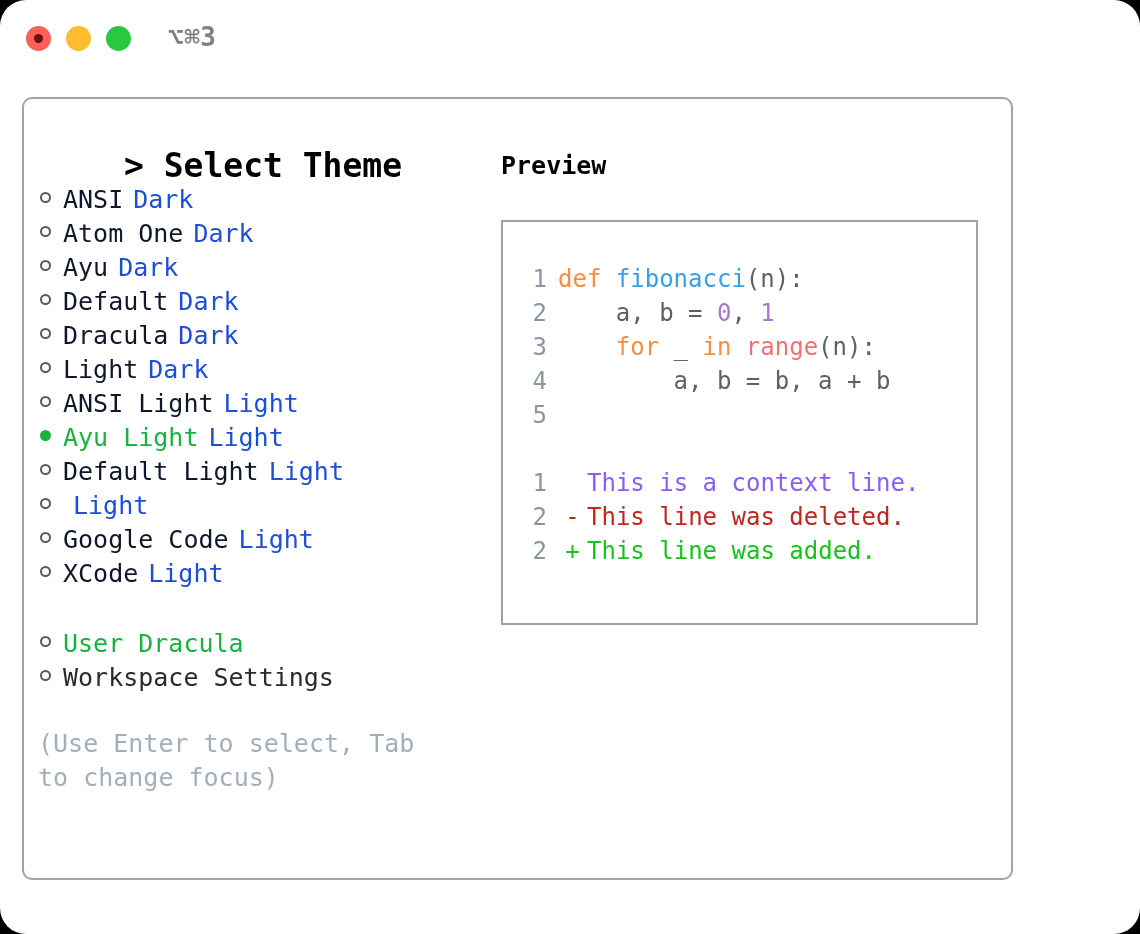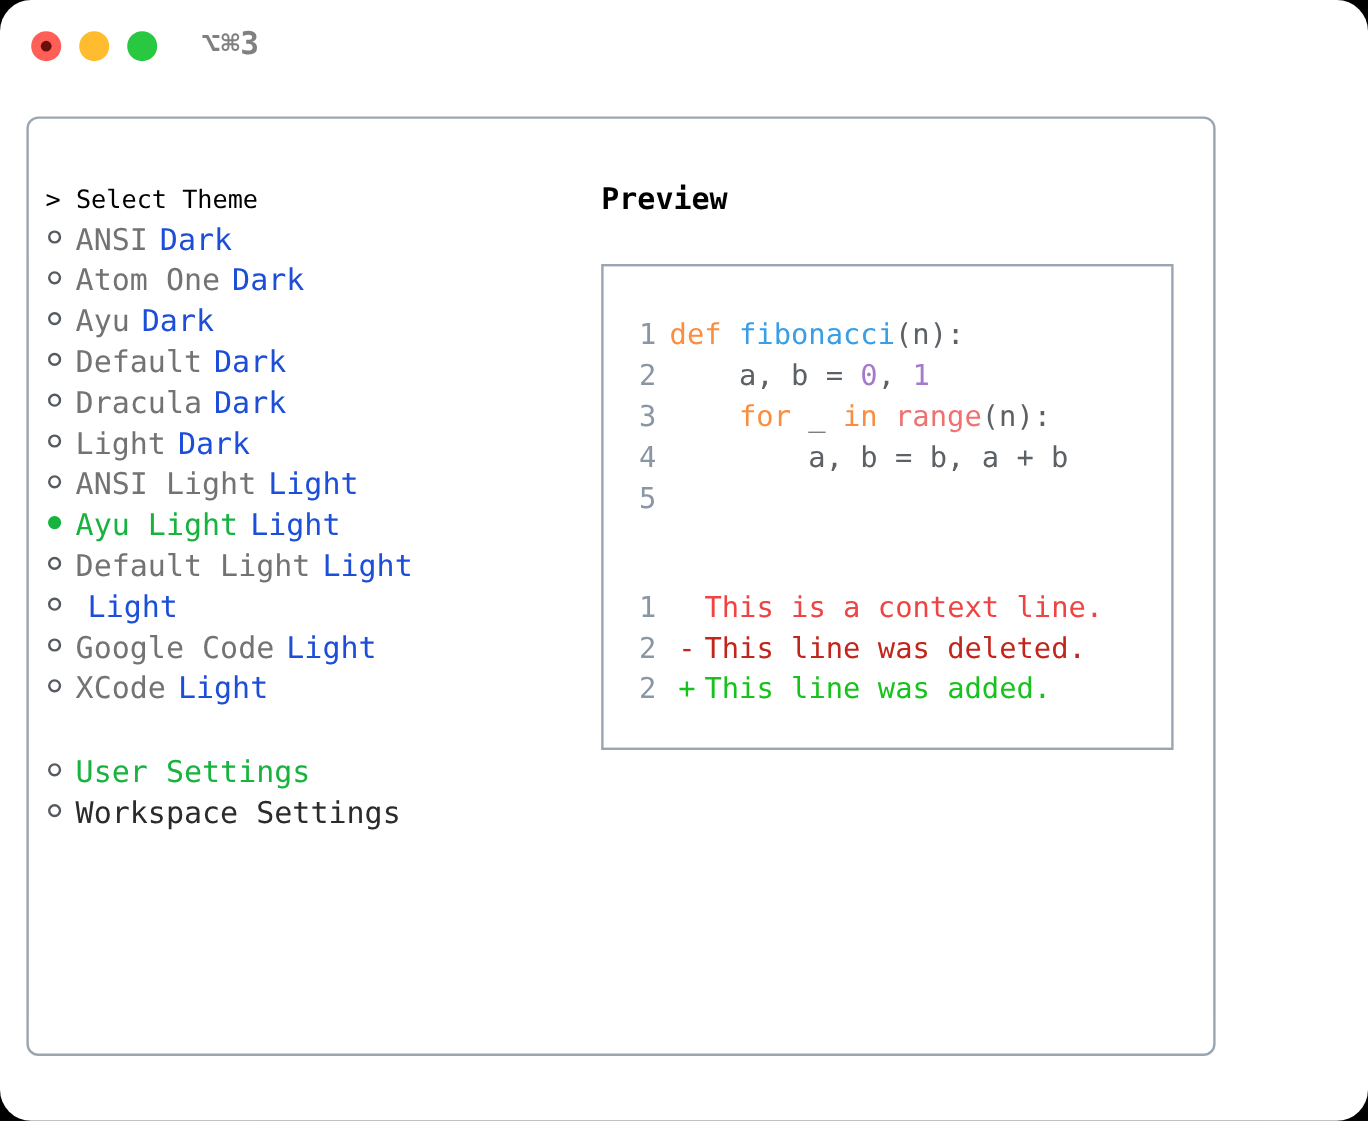--- a/index.html
+++ b/index.html
@@ -76,25 +76,26 @@
   }
 
   
   #theme-column {
     position: absolute;
     left: 14px;
     top: 50px;
     width: 450px;
   }
   #theme-header {
-    font-size: 21px;
-    font-weight: 400;
+    font-size: 33px;
+    font-weight: 700;
     color: #000000;
     line-height: 34px;
     white-space: pre;
+    text-align: center;
   }
   .theme-row {
     display: flex;
     align-items: baseline;
     line-height: 34px;
     font-size: 25px;
     white-space: pre;
   }
   .bullet {
     display: inline-block;
@@ -111,21 +112,21 @@
     height: 11px;
     border-radius: 50%;
     border: 2px solid #555a60;
     box-sizing: border-box;
     background: transparent;
   }
   .theme-row.selected .bullet::before {
     background: #17b33e;
     border-color: #17b33e;
   }
-  .theme-name { color: #737373; }
+  .theme-name { color: #0f172a; }
   .theme-row.selected .theme-name { color: #17b33e; }
   .theme-tag {
     color: #1d4ed8;
     padding-left: 10px;
   }
 
   
   #apply-group {
     margin-top: 36px;
   }
@@ -215,21 +216,21 @@
     font-size: 24px;
     line-height: 34px;
     white-space: pre;
   }
   .diff-mark {
     display: inline-block;
     width: 29px;
     flex: 0 0 29px;
     text-align: center;
   }
-  .diff-ctx  { color: #ef4444; margin-top: 23px; }
+  .diff-ctx  { color: #8b5cf6; }
   .diff-del  { color: #c0261b; }
   .diff-add  { color: #18c21c; }
 </style>
 </head>
 <body>
 
 <div id="app-window">
 
   <div id="title-bar">
     <div class="traffic-dot" id="dot-close"></div>
@@ -252,25 +253,26 @@
           <div class="theme-row"><span class="bullet"></span><span class="theme-name">ANSI Light</span><span class="theme-tag">Light</span></div>
           <div class="theme-row selected"><span class="bullet"></span><span class="theme-name">Ayu Light</span><span class="theme-tag">Light</span></div>
           <div class="theme-row"><span class="bullet"></span><span class="theme-name">Default Light</span><span class="theme-tag">Light</span></div>
           <div class="theme-row"><span class="bullet"></span><span class="theme-tag">Light</span></div>
           <div class="theme-row"><span class="bullet"></span><span class="theme-name">Google Code</span><span class="theme-tag">Light</span></div>
           <div class="theme-row"><span class="bullet"></span><span class="theme-name">XCode</span><span class="theme-tag">Light</span></div>
         </div>
 
       <div id="apply-group">
         <div id="apply-list">
-            <div class="apply-row selected"><span class="bullet"></span><span class="apply-name">User Settings</span></div>
+            <div class="apply-row selected"><span class="bullet"></span><span class="apply-name">User Dracula</span></div>
             <div class="apply-row"><span class="bullet"></span><span class="apply-name">Workspace Settings</span></div>
           </div>
       </div>
 
+      <div id="hint-text">(Use Enter to select, Tab to change focus)</div>
     </div>
 
     <div id="preview-column">
       <div id="preview-header">Preview</div>
       <div id="code-panel">
         <div id="code-inner">
           <div id="code-lines">
               <div class="code-line"><span class="lineno">1</span><span class="code-text"><span class="tok-kw">def </span><span class="tok-fn">fibonacci</span><span class="tok-pl">(n):</span></span></div>
               <div class="code-line"><span class="lineno">2</span><span class="code-text"><span class="tok-pl">    a, b = </span><span class="tok-num">0</span><span class="tok-pl">, </span><span class="tok-num">1</span></span></div>
               <div class="code-line"><span class="lineno">3</span><span class="code-text"><span class="tok-kw">    for </span><span class="tok-pl">_ </span><span class="tok-kw">in </span><span class="tok-bi">range</span><span class="tok-pl">(n):</span></span></div>

